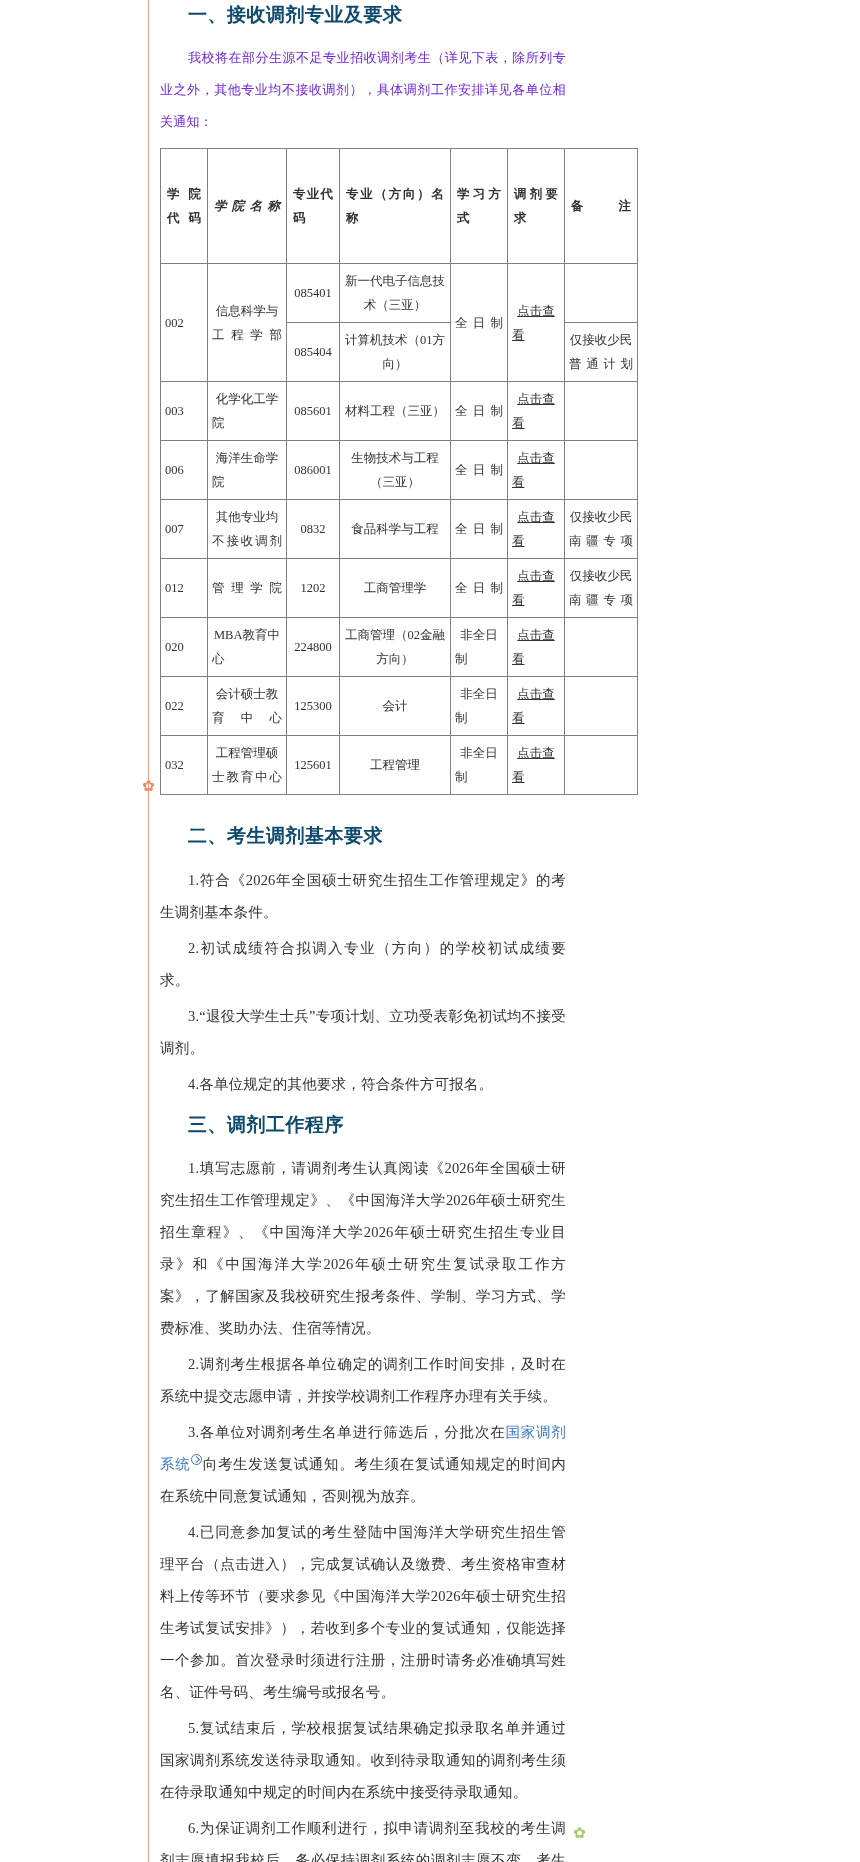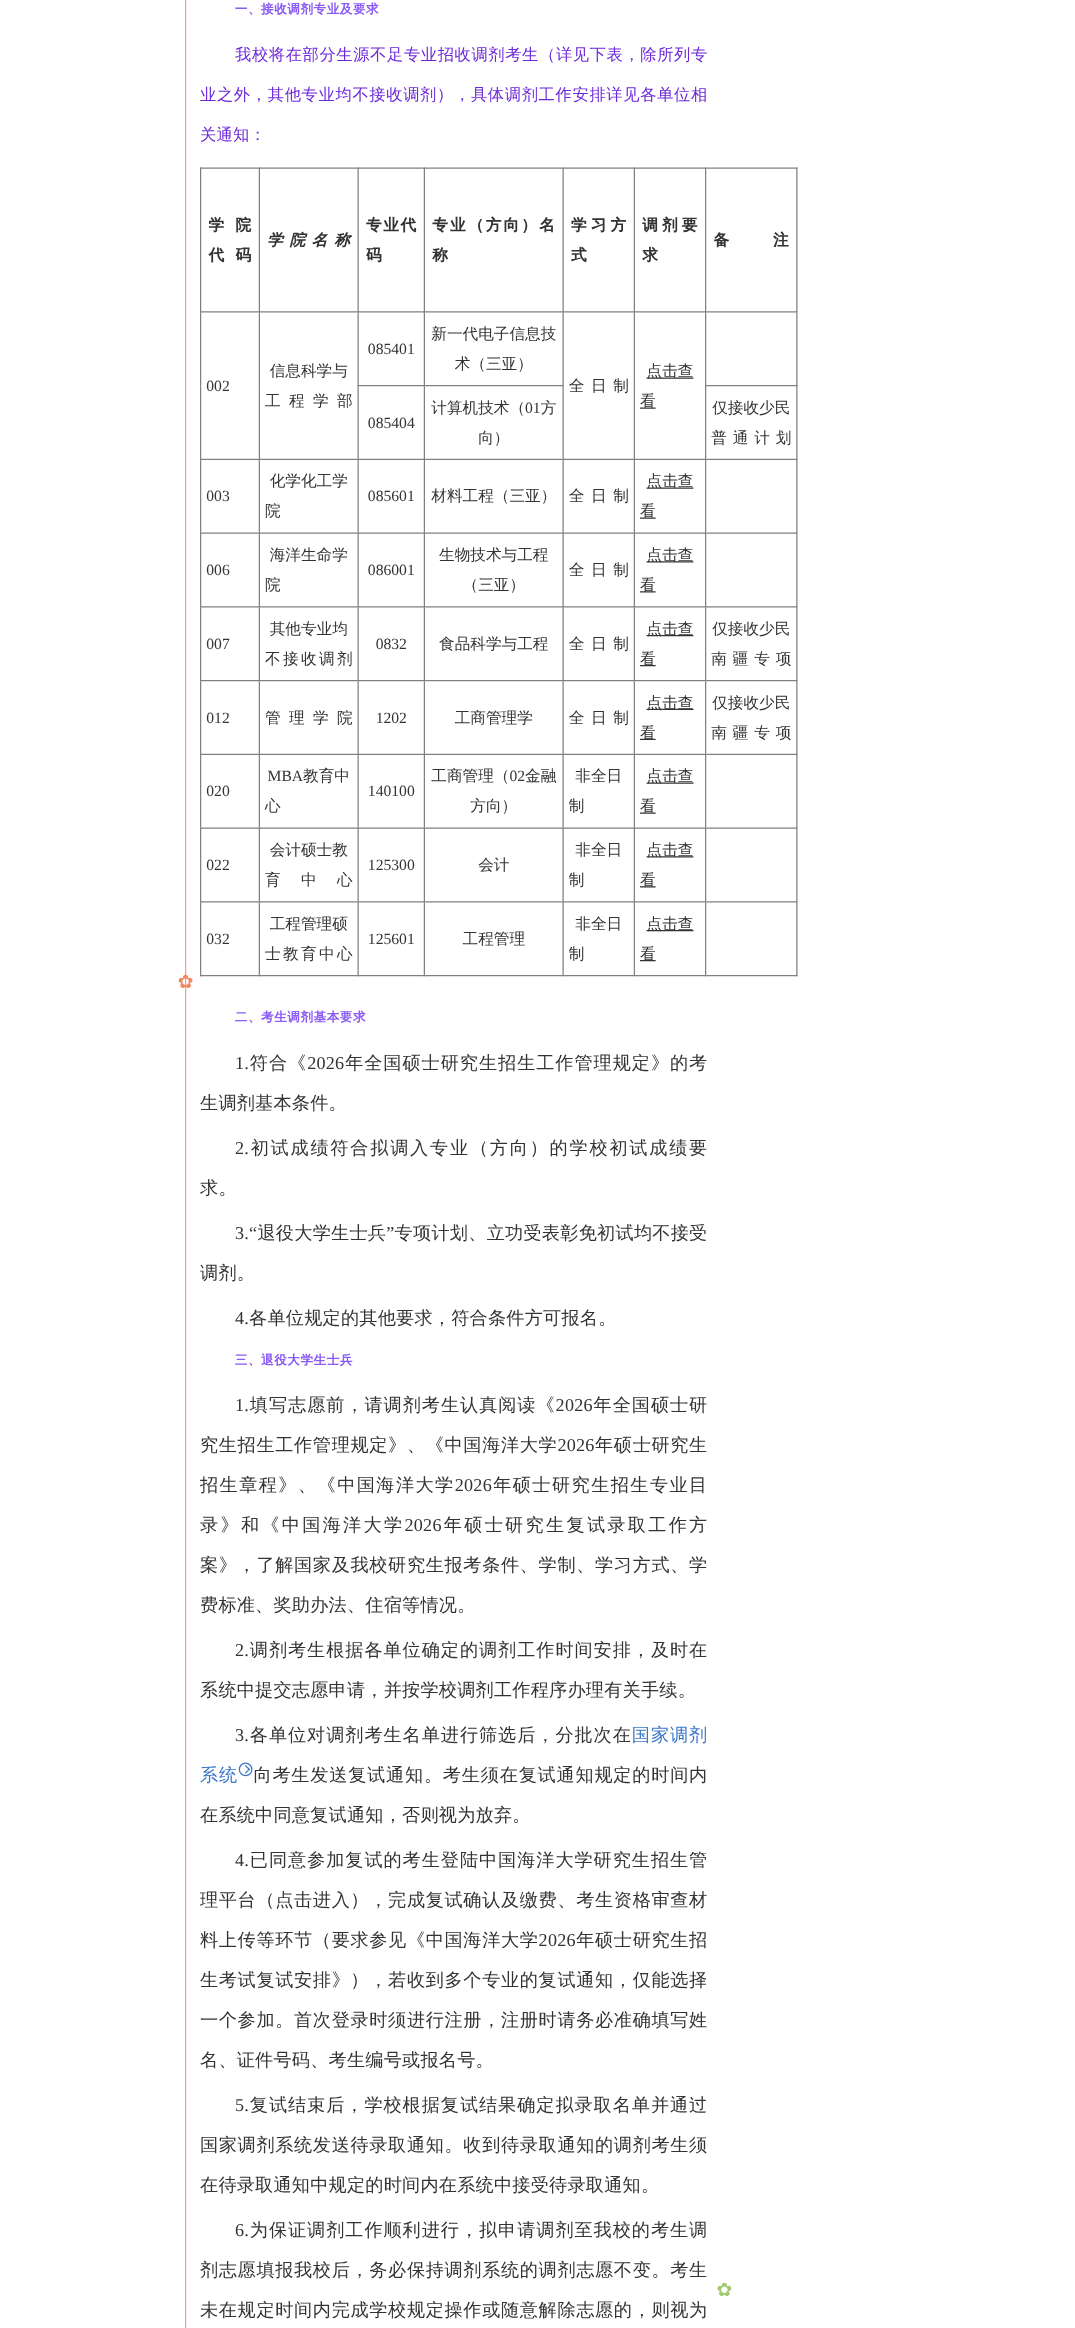--- a/index.html
+++ b/index.html
@@ -41,23 +41,23 @@
 
   .content{
     position:relative;
     padding:0 0 0 160px;
     width:700px;
     box-sizing:border-box;
   }
 
   h2.sec{
     font-family:"Liberation Sans","DejaVu Sans",sans-serif;
-    font-size:10px;
+    font-size:19px;
     font-weight:bold;
-    color:#8b5cf6;
+    color:#0c4a6e;
     margin:0 0 12px 0;
     padding:0;
     text-indent:28px;
     letter-spacing:0.5px;
     line-height:1.6;
   }
   p.para{
     font-size:13px;
     line-height:32px;
     margin:0 0 6px 0;
@@ -247,21 +247,21 @@
             <td class="name" rowspan="1">管理学院</td>
             <td class="mcode">1202</td>
             <td class="mname">工商管理学</td>
             <td class="mode" rowspan="1">全日制</td>
             <td class="req" rowspan="1"><u>点击查看</u></td>
             <td class="note">仅接收少民南疆专项</td>
           </tr>
           <tr>
             <td class="code" rowspan="1">020</td>
             <td class="name" rowspan="1">MBA教育中心</td>
-            <td class="mcode">140100</td>
+            <td class="mcode">224800</td>
             <td class="mname">工商管理（02金融方向）</td>
             <td class="mode" rowspan="1">非全日制</td>
             <td class="req" rowspan="1"><u>点击查看</u></td>
             <td class="note"></td>
           </tr>
           <tr>
             <td class="code" rowspan="1">022</td>
             <td class="name" rowspan="1">会计硕士教育中心</td>
             <td class="mcode">125300</td>
             <td class="mname">会计</td>
@@ -280,21 +280,21 @@
           </tr>
         </tbody>
     </table>
 
     <h2 class="sec" style="margin-top:26px;font-family:Liberation Serif, serif;">二、考生调剂基本要求</h2>
     <p class="item">1.符合《2026年全国硕士研究生招生工作管理规定》的考生调剂基本条件。</p>
     <p class="item">2.初试成绩符合拟调入专业（方向）的学校初试成绩要求。</p>
     <p class="item">3.“退役大学生士兵”专项计划、立功受表彰免初试均不接受调剂。</p>
     <p class="item">4.各单位规定的其他要求，符合条件方可报名。</p>
 
-    <h2 class="sec" style="margin-top:10px;">三、退役大学生士兵</h2>
+    <h2 class="sec" style="margin-top:10px;">三、调剂工作程序</h2>
     <p class="item">1.填写志愿前，请调剂考生认真阅读《2026年全国硕士研究生招生工作管理规定》、《中国海洋大学2026年硕士研究生招生章程》、《中国海洋大学2026年硕士研究生招生专业目录》和《中国海洋大学2026年硕士研究生复试录取工作方案》，了解国家及我校研究生报考条件、学制、学习方式、学费标准、奖助办法、住宿等情况。</p>
     <p class="item">2.调剂考生根据各单位确定的调剂工作时间安排，及时在系统中提交志愿申请，并按学校调剂工作程序办理有关手续。</p>
     <p class="item"><span>3.各单位对调剂考生名单进行筛选后，分批次在</span><a class="link" href="#">国家调剂系统</a><span class="link-ico"></span><span>向考生发送复试通知。考生须在复试通知规定的时间内在系统中同意复试通知，否则视为放弃。</span></p>
     <p class="item">4.已同意参加复试的考生登陆中国海洋大学研究生招生管理平台（点击进入），完成复试确认及缴费、考生资格审查材料上传等环节（要求参见《中国海洋大学2026年硕士研究生招生考试复试安排》），若收到多个专业的复试通知，仅能选择一个参加。首次登录时须进行注册，注册时请务必准确填写姓名、证件号码、考生编号或报名号。</p>
     <p class="item">5.复试结束后，学校根据复试结果确定拟录取名单并通过国家调剂系统发送待录取通知。收到待录取通知的调剂考生须在待录取通知中规定的时间内在系统中接受待录取通知。</p>
     <p class="item">6.为保证调剂工作顺利进行，拟申请调剂至我校的考生调剂志愿填报我校后，务必保持调剂系统的调剂志愿不变。考生未在规定时间内完成学校规定操作或随意解除志愿的，则视为自动放弃复试或拟录取资格，由此产生的一切后果和责任由考生自行承担。</p>
 
   </div>
 </div>
 

